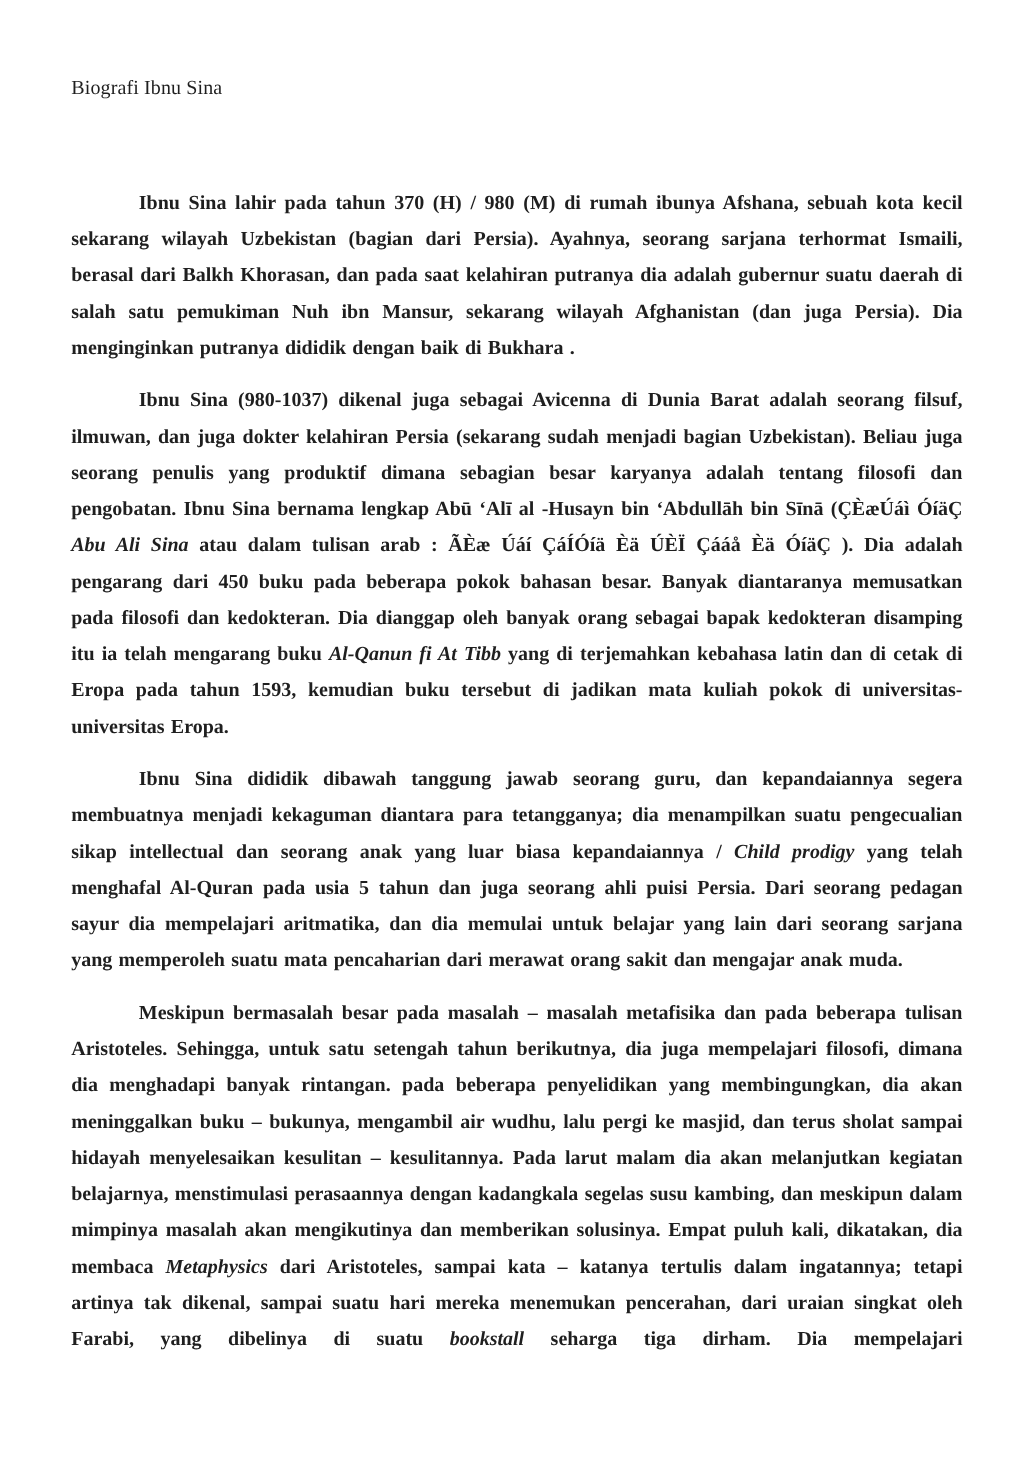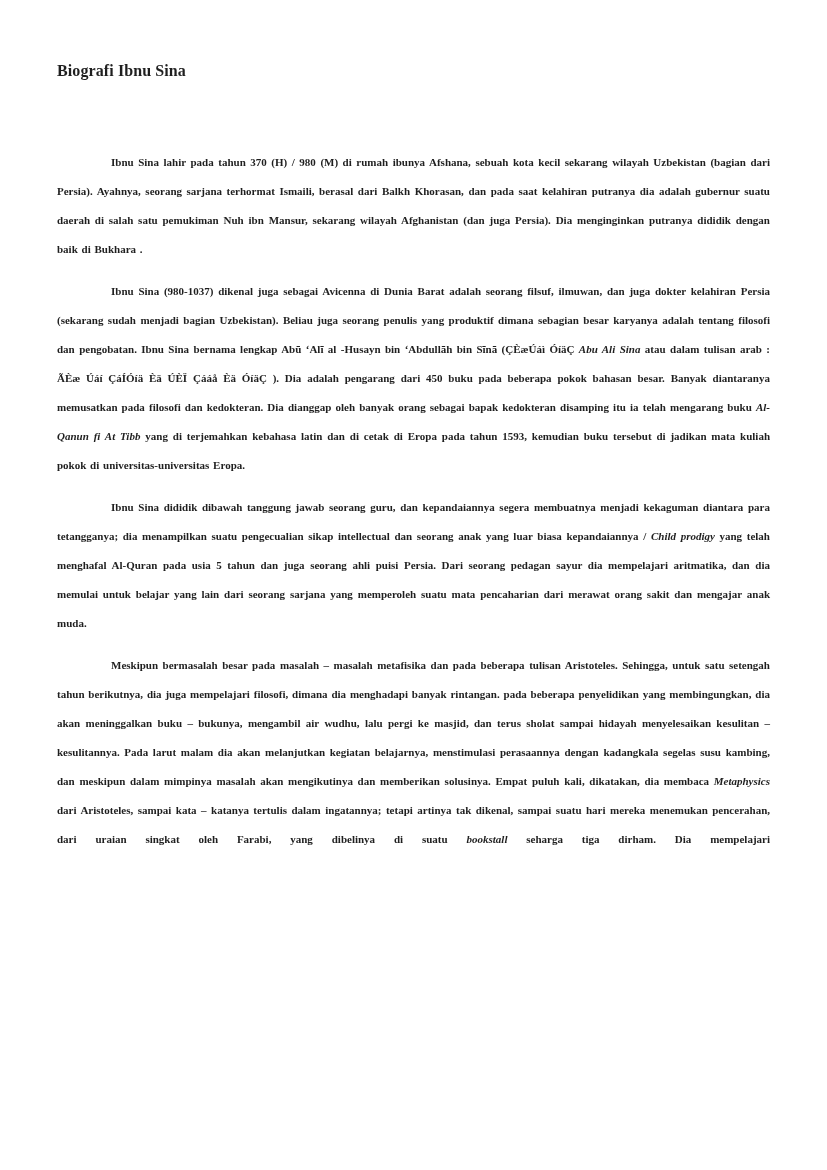--- a/index.html
+++ b/index.html
@@ -17,30 +17,30 @@
     padding: 62px 57px 0 57px;
     overflow: hidden;
     font-family: "Liberation Serif", "DejaVu Serif", serif;
     font-weight: 700;
     color: var(--text-color, #1f1f1f);
     -webkit-font-smoothing: antialiased;
   }
   .doc-title {
     font-size: 16px;
     line-height: 18px;
-    font-weight: 700;
+    font-weight: 400;
     margin: 0 0 68px 0;
     padding: 0;
     letter-spacing: 0.1px;
   }
   .doc-body {
     width: 713px;
   }
   p.par {
-    font-size: 11px;
+    font-size: 16px;
     line-height: 29px;
     margin: 4px 0 13px 0;
     padding: 0;
     text-align: justify;
     text-indent: 54px;
     word-spacing: 1px;
   }
   p.par i {
   }
   

